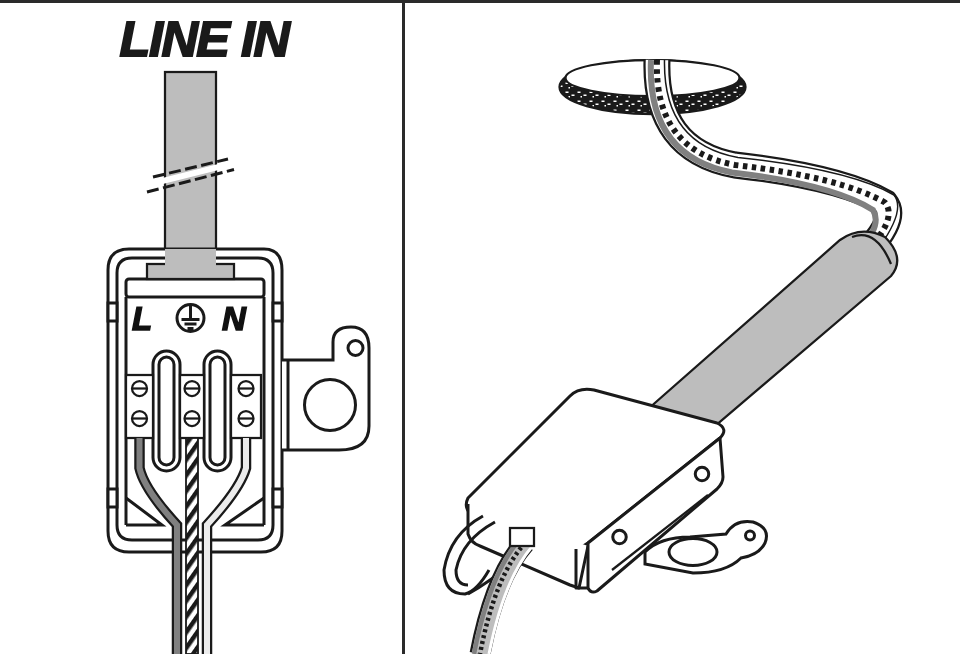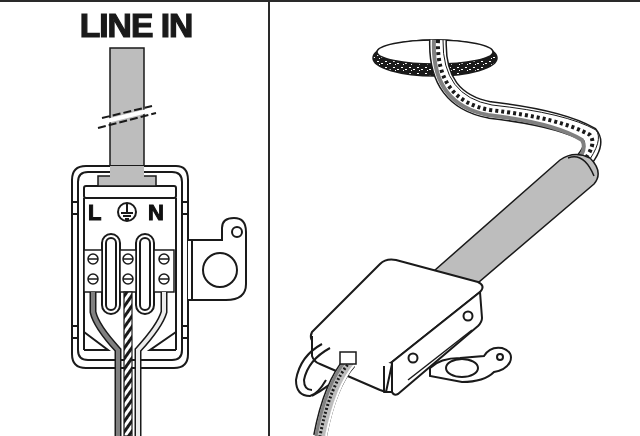--- a/index.html
+++ b/index.html
@@ -1,17 +1,17 @@
 <!DOCTYPE html>
 <html><head>
 <meta charset="utf-8">
 <style>
   html, body { margin: 0; padding: 0; background: #ffffff; }
   body { width: 640px; height: 436px; overflow: hidden; position: relative; font-family: "Liberation Sans", sans-serif; }
-  .frame { position: absolute; left: 0; top: 0; width: 640px; height: 436px; }
+  .frame { position: absolute; left: 0; top: 0; width: 640px; height: 436px; font-style: italic; }
   .top-border { position: absolute; left: 0; top: 0; width: 640px; height: 2px; background: #2a2a2a; }
   .divider { position: absolute; left: 268px; top: 0; width: 2px; height: 436px; background: #2a2a2a; }
   .title { position: absolute; left: 66px; top: 6px; width: 140px; text-align: center; font-family: "Liberation Sans", sans-serif; font-weight: 900; font-size: 33px; letter-spacing: -1px; color: #1a1a1a; transform: scaleX(1.02); line-height: 40px; -webkit-text-stroke: 1.2px #1a1a1a; }
   .lbl { position: absolute; font-family: "Liberation Sans", sans-serif; font-weight: 900; font-size: 22px; color: #111; -webkit-text-stroke: 1px #111; line-height: 22px; }
   svg { position: absolute; left: 0; top: 0; }
 </style>
 </head>
 <body>
 
 <div class="frame">

